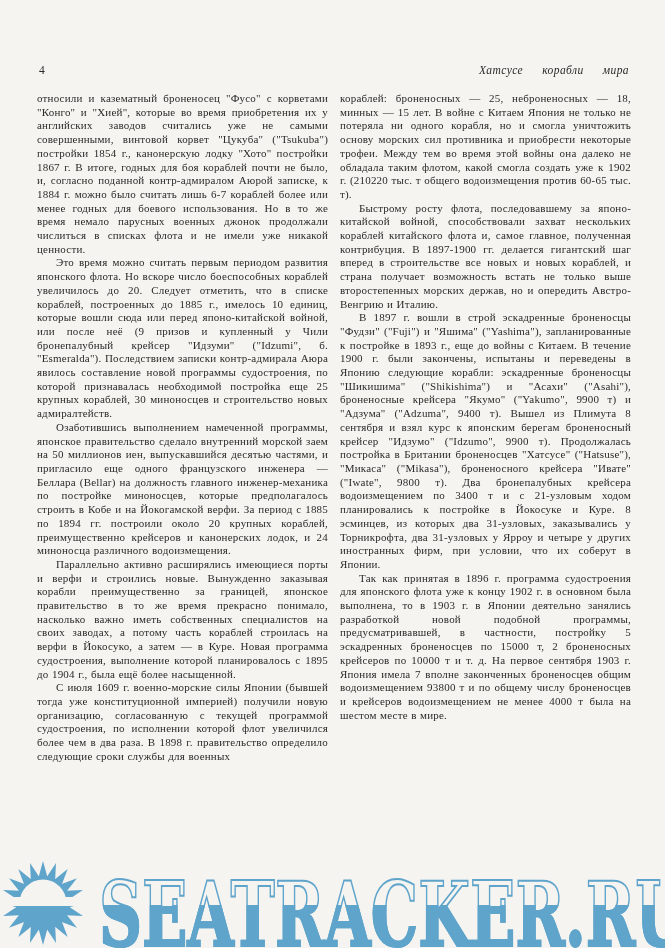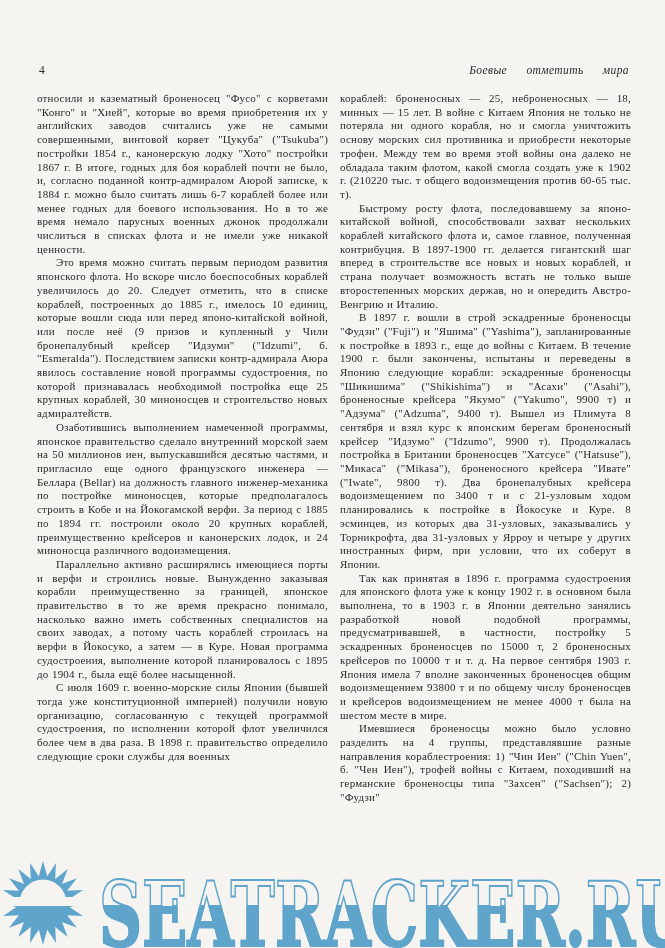--- a/index.html
+++ b/index.html
@@ -56,39 +56,38 @@
     color:transparent;
   }
 </style>
 </head>
 <body>
 
 <div class="page">
 
   <div class="header">
     <span class="pagenum">4</span>
-    <span class="running">Боевые  отметить  мира</span>
+    <span class="running">Хатсусе  корабли  мира</span>
   </div>
 
   <div class="cols">
     <div class="col">
 
     <p class="para no-indent">относили и казематный броненосец "Фусо" с корветами "Конго" и "Хией", которые во время приобретения их у английских заводов считались уже не самыми совершенными, винтовой корвет "Цукуба" ("Tsukuba") постройки 1854 г., канонерскую лодку "Хото" постройки 1867 г. В итоге, годных для боя кораблей почти не было, и, согласно поданной контр-адмиралом Аюрой записке, к 1884 г. можно было считать лишь 6-7 кораблей более или менее годных для боевого использования. Но в то же время немало парусных военных джонок продолжали числиться в списках флота и не имели уже никакой ценности.</p>
         <p class="para">Это время можно считать первым периодом развития японского флота. Но вскоре число боеспособных кораблей увеличилось до 20. Следует отметить, что в списке кораблей, построенных до 1885 г., имелось 10 единиц, которые вошли сюда или перед японо-китайской войной, или после неё (9 призов и купленный у Чили бронепалубный крейсер "Идзуми" ("Idzumi", б. "Esmeralda"). Последствием записки контр-адмирала Аюра явилось составление новой программы судостроения, по которой признавалась необходимой постройка еще 25 крупных кораблей, 30 миноносцев и строительство новых адмиралтейств.</p>
         <p class="para">Озаботившись выполнением намеченной программы, японское правительство сделало внутренний морской заем на 50 миллионов иен, выпускавшийся десятью частями, и пригласило еще одного французского инженера — Беллара (Bellar) на должность главного инженер-механика по постройке миноносцев, которые предполагалось строить в Кобе и на Йокогамской верфи. За период с 1885 по 1894 гг. построили около 20 крупных кораблей, преимущественно крейсеров и канонерских лодок, и 24 миноносца различного водоизмещения.</p>
         <p class="para">Параллельно активно расширялись имеющиеся порты и верфи и строились новые. Вынужденно заказывая корабли преимущественно за границей, японское правительство в то же время прекрасно понимало, насколько важно иметь собственных специалистов на своих заводах, а потому часть кораблей строилась на верфи в Йокосуко, а затем — в Куре. Новая программа судостроения, выполнение которой планировалось с 1895 до 1904 г., была ещё более насыщенной.</p>
         <p class="para">С июля 1609 г. военно-морские силы Японии (бывшей тогда уже конституционной империей) получили новую организацию, согласованную с текущей программой судостроения, по исполнении которой флот увеличился более чем в два раза. В 1898 г. правительство определило следующие сроки службы для военных</p>
       </div>
     <div class="col">
 
     <p class="para no-indent">кораблей: броненосных — 25, неброненосных — 18, минных — 15 лет. В войне с Китаем Япония не только не потеряла ни одного корабля, но и смогла уничтожить основу морских сил противника и приобрести некоторые трофеи. Между тем во время этой войны она далеко не обладала таким флотом, какой смогла создать уже к 1902 г. (210220 тыс. т общего водоизмещения против 60-65 тыс. т).</p>
         <p class="para">Быстрому росту флота, последовавшему за японо-китайской войной, способствовали захват нескольких кораблей китайского флота и, самое главное, полученная контрибуция. В 1897-1900 гг. делается гигантский шаг вперед в строительстве все новых и новых кораблей, и страна получает возможность встать не только выше второстепенных морских держав, но и опередить Австро-Венгрию и Италию.</p>
         <p class="para">В 1897 г. вошли в строй эскадренные броненосцы "Фудзи" ("Fuji") и "Яшима" ("Yashima"), запланированные к постройке в 1893 г., еще до войны с Китаем. В течение 1900 г. были закончены, испытаны и переведены в Японию следующие корабли: эскадренные броненосцы "Шикишима" ("Shikishima") и "Асахи" ("Asahi"), броненосные крейсера "Якумо" ("Yakumo", 9900 т) и "Адзума" ("Adzuma", 9400 т). Вышел из Плимута 8 сентября и взял курс к японским берегам броненосный крейсер "Идзумо" ("Idzumo", 9900 т). Продолжалась постройка в Британии броненосцев "Хатсусе" ("Hatsuse"), "Микаса" ("Mikasa"), броненосного крейсера "Ивате" ("Iwate", 9800 т). Два бронепалубных крейсера водоизмещением по 3400 т и с 21-узловым ходом планировались к постройке в Йокосуке и Куре. 8 эсминцев, из которых два 31-узловых, заказывались у Торникрофта, два 31-узловых у Ярроу и четыре у других иностранных фирм, при условии, что их соберут в Японии.</p>
         <p class="para">Так как принятая в 1896 г. программа судостроения для японского флота уже к концу 1902 г. в основном была выполнена, то в 1903 г. в Японии деятельно занялись разработкой новой подобной программы, предусматривавшей, в частности, постройку 5 эскадренных броненосцев по 15000 т, 2 броненосных крейсеров по 10000 т и т. д. На первое сентября 1903 г. Япония имела 7 вполне законченных броненосцев общим водоизмещением 93800 т и по общему числу броненосцев и крейсеров водоизмещением не менее 4000 т была на шестом месте в мире.</p>
-        <p class="para">Имевшиеся броненосцы можно было условно разделить на 4 группы, представлявшие разные направления кораблестроения: 1) "Чин Иен" ("Chin Yuen", б. "Чен Иен"), трофей войны с Китаем, походивший на германские броненосцы типа "Захсен" ("Sachsen"); 2) "Фудзи"</p>
       </div>
   </div>
 
   <div class="watermark">
     <svg class="sun" viewBox="0 0 100 100" width="100" height="100">
       <defs>
         <polygon id="ray" points="50,8 45.5,24.5 54.5,24.5" fill="#5fa4cb"></polygon>
       </defs>
       <use href="#ray"></use>
       <use href="#ray" transform="rotate(18 50 50)"></use>

